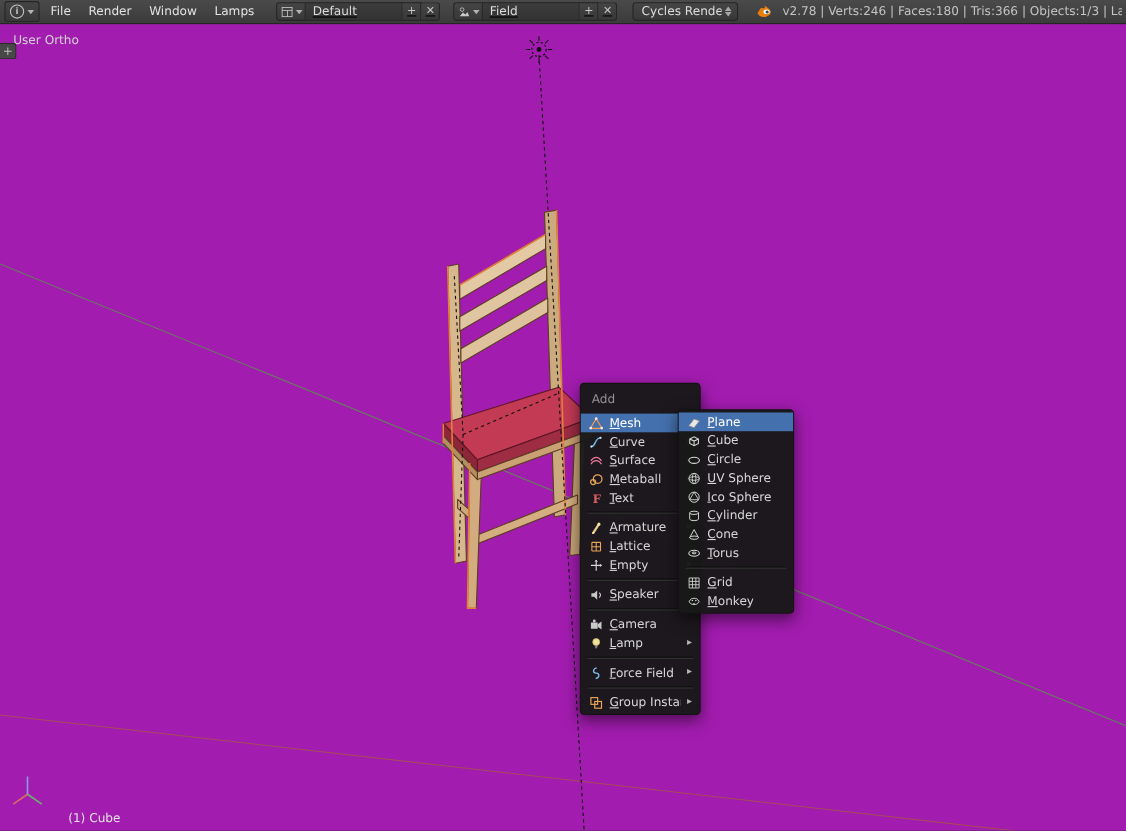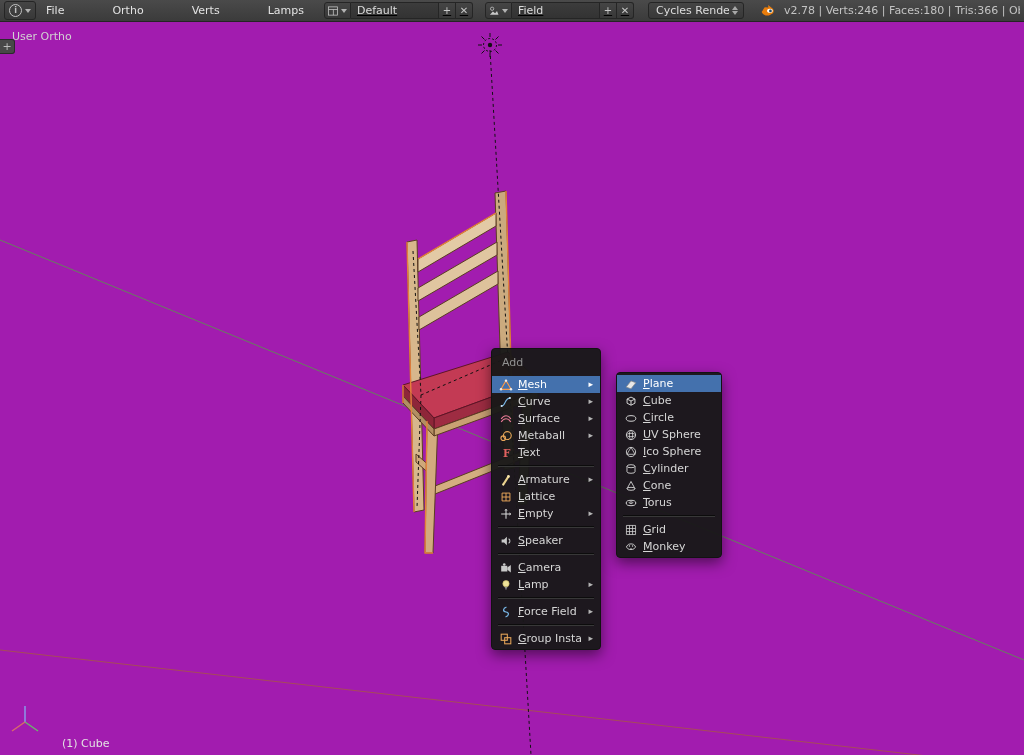--- a/index.html
+++ b/index.html
@@ -16,21 +16,21 @@
   }
   .ed-btn{
     display:flex;align-items:center;gap:3px;height:17px;padding:0 4px;
     background:linear-gradient(#454545,#383838);border:1px solid #252525;border-radius:3px;
   }
   .info-ic{
     width:11px;height:11px;border:1px solid #c2c2c2;border-radius:50%;
     color:#c2c2c2;font-size:8px;line-height:11px;text-align:center;font-weight:bold;
   }
   .caret{width:0;height:0;border-left:3px solid transparent;border-right:3px solid transparent;border-top:4px solid #b2b2b2;}
-  .topmenu{display:flex;align-items:center;gap:32px;}
+  .topmenu{display:flex;align-items:center;}
   .tm{padding:0 8px;font-size:11px;color:#e2e2e2;cursor:default;}
   .grp{display:flex;align-items:center;margin-left:10px;text-decoration:underline;}
   .grp>*{height:17px;box-sizing:border-box;border:1px solid #252525;border-left-width:0;
     background:linear-gradient(#454545,#383838);display:flex;align-items:center;}
   .grp>:first-child{border-left-width:1px;border-radius:3px 0 0 3px;}
   .grp>:last-child{border-radius:0 3px 3px 0;}
   .browse{width:27px;justify-content:center;gap:2px;}
   .fld{width:88px;padding:0 6px;font-size:11px;color:#dcdcdc;background:linear-gradient(#3c3c3c,#333333);}
   .sq{width:17px;justify-content:center;color:#c8c8c8;font-size:10px;}
   .engine{
@@ -52,21 +52,21 @@
   .expand-tab{
     position:absolute;top:17px;left:0;width:15px;height:15px;background:#484848;
     border:1px solid #2a2a2a;border-left:none;border-radius:0 3px 3px 0;
     color:#bdbdbd;font-size:11px;line-height:14px;text-align:center;box-sizing:border-box;
   }
   
   .menu{
     position:absolute;background:rgba(24,24,24,0.96);border:1px solid #121212;border-radius:4px;
     box-shadow:0 5px 14px rgba(0,0,0,0.5);padding:2px 0;box-sizing:border-box;
   }
-  #add-menu{left:491px;top:326px;width:110px;z-index:10;}
+  #add-menu{left:527px;top:326px;width:110px;z-index:10;}
   #mesh-submenu{left:616px;top:350px;width:106px;z-index:11;}
   .menu-title{font-size:11px;color:#929292;padding:6px 10px 8px;line-height:11px;}
   .mi{height:17px;display:flex;align-items:center;padding:0 7px 0 6px;font-size:11px;color:#d6d6d6;gap:5px;}
   .mi.sel{background:#4471ad;color:#ffffff;}
   .mi .ic{width:15px;height:14px;display:flex;align-items:center;justify-content:center;flex:none;}
   .mi .lbl{white-space:nowrap;overflow:hidden;}
   .fl{text-decoration:underline;}
   .mi .arrow{margin-left:auto;font-size:9px;color:#b5b5b5;line-height:1;}
   .mi.sel .arrow{color:#fff;}
   .sep{height:1px;background:#0c0c0c;border-bottom:1px solid #383838;margin:4px 6px;}
@@ -74,22 +74,22 @@
 </head>
 <body>
 
 <div class="header">
   <div class="ed-btn">
     <span class="info-ic">i</span>
     <span class="caret"></span>
   </div>
   <div class="topmenu" id="topmenu">
       <div class="tm">File</div>
-      <div class="tm">Ortho</div>
-      <div class="tm">Verts</div>
+      <div class="tm">Render</div>
+      <div class="tm">Window</div>
       <div class="tm">Lamps</div>
     </div>
 
   <div class="grp">
     <div class="browse">
       <svg width="12" height="12" viewBox="0 0 16 16">
           <rect x="2" y="2.5" width="12" height="11" fill="none" stroke="#c9c9c9"></rect>
           <path d="M2 6 H14 M8.5 6 V13.5" stroke="#c9c9c9" fill="none"></path>
         </svg>
       <span class="caret"></span>

